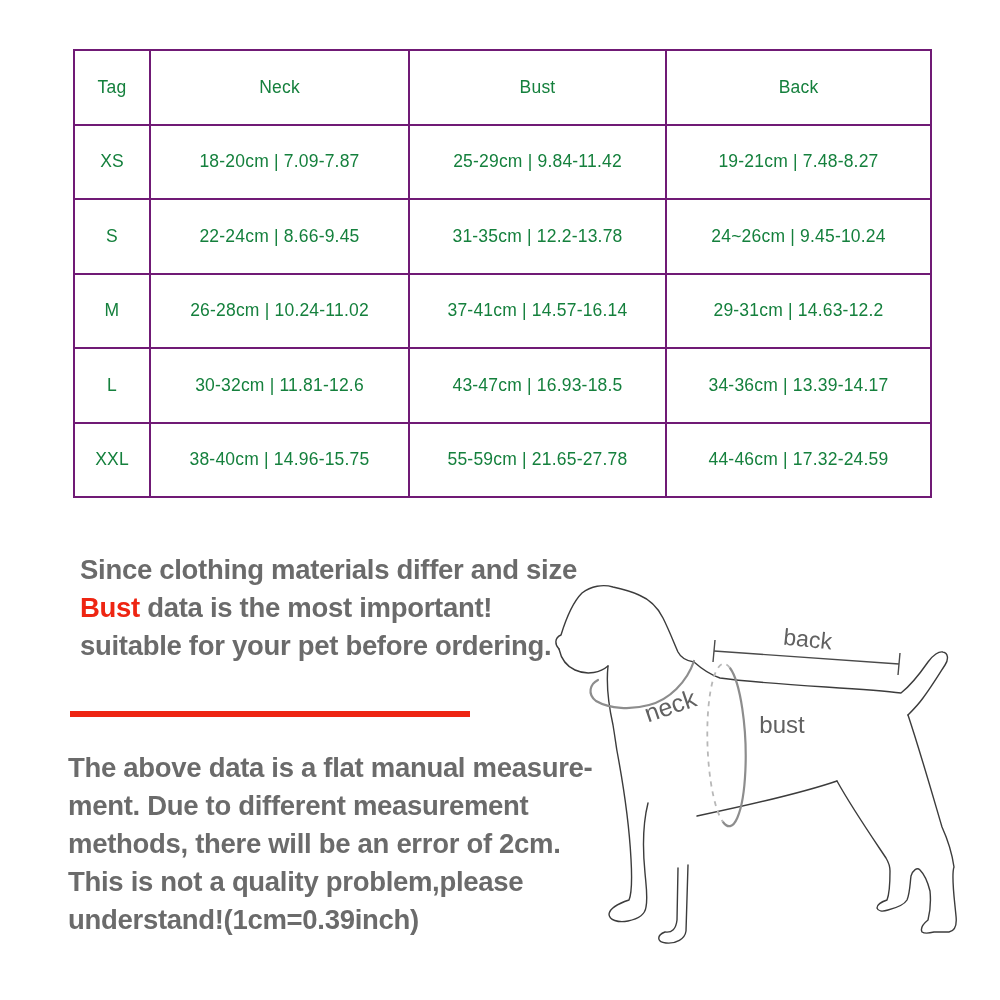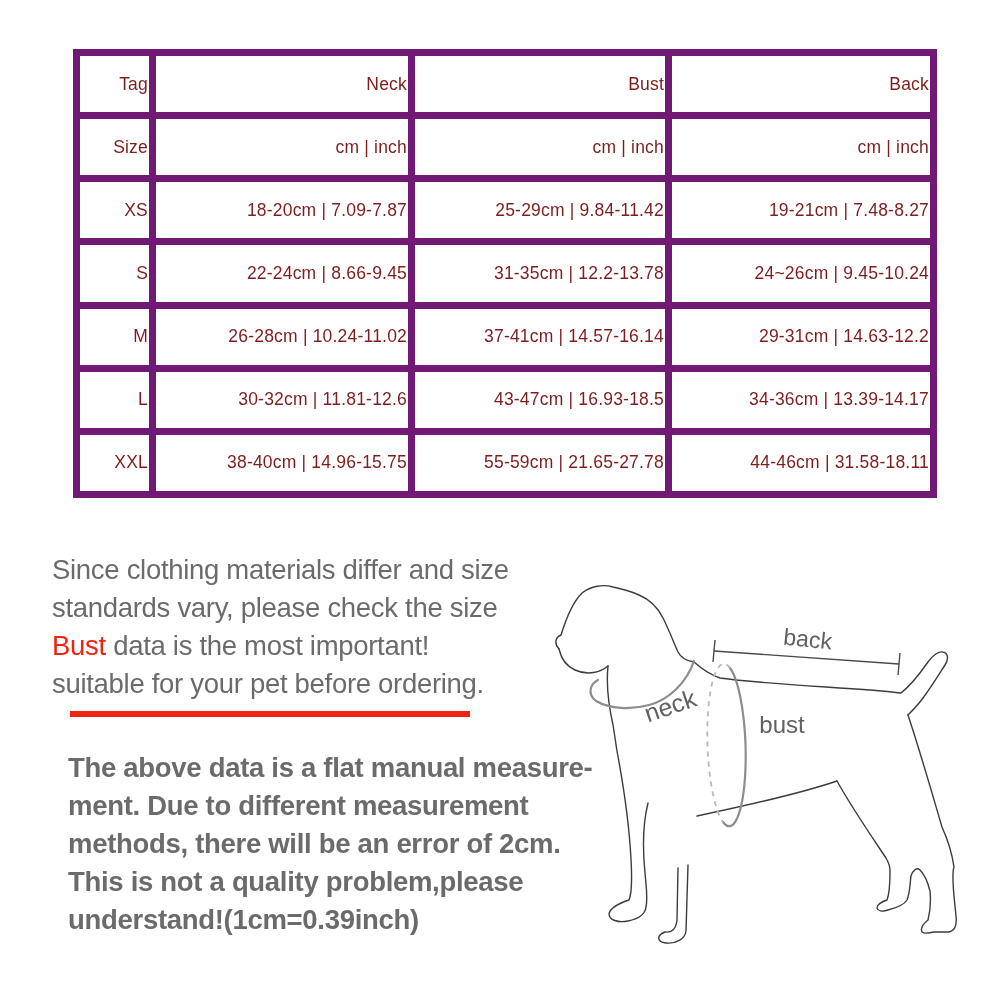--- a/index.html
+++ b/index.html
@@ -6,27 +6,27 @@
   #canvas{
     position:relative;width:1000px;height:1000px;background:#ffffff;
     font-family:"Liberation Sans","DejaVu Sans",sans-serif;overflow:hidden;
   }
   
   table.size-chart{
     position:absolute;left:73px;top:49px;width:857px;height:449px;
     border-collapse:collapse;table-layout:fixed;
   }
   table.size-chart td{
-    border:7px solid #701a75;text-align:right;vertical-align:middle;
-    font-size:17.5px;color:#7f1d1d;letter-spacing:0.2px;white-space:nowrap;
+    border:2px solid #701a75;text-align:center;vertical-align:middle;
+    font-size:17.5px;color:#15803d;letter-spacing:0.2px;white-space:nowrap;
   }
   
   .notes{
-    position:absolute;left:52px;top:551px;width:490px;
-    font-size:27.5px;font-weight:400;color:#6b6b6b;letter-spacing:-0.3px;
+    position:absolute;left:80px;top:551px;width:490px;
+    font-size:27.5px;font-weight:700;color:#6b6b6b;letter-spacing:-0.3px;
   }
   .notes .line{height:38px;line-height:38px;white-space:nowrap;}
   .hl{color:#ee2512;}
   .red-underline{
     position:absolute;left:70px;top:711px;width:400px;height:6px;background:#ee2512;
   }
   .notes2{
     position:absolute;left:68px;top:749px;width:520px;
     font-size:27.5px;font-weight:600;color:#6b6b6b;letter-spacing:-0.3px;
   }
@@ -52,26 +52,20 @@
         <col style="width:265px">
     </colgroup>
     <tbody>
       <tr>
         <td>Tag</td>
         <td>Neck</td>
         <td>Bust</td>
         <td>Back</td>
       </tr>
       <tr>
-        <td>Size</td>
-        <td>cm | inch</td>
-        <td>cm | inch</td>
-        <td>cm | inch</td>
-      </tr>
-      <tr>
         <td>XS</td>
         <td>18-20cm | 7.09-7.87</td>
         <td>25-29cm | 9.84-11.42</td>
         <td>19-21cm | 7.48-8.27</td>
       </tr>
       <tr>
         <td>S</td>
         <td>22-24cm | 8.66-9.45</td>
         <td>31-35cm | 12.2-13.78</td>
         <td>24~26cm | 9.45-10.24</td>
@@ -85,28 +79,27 @@
       <tr>
         <td>L</td>
         <td>30-32cm | 11.81-12.6</td>
         <td>43-47cm | 16.93-18.5</td>
         <td>34-36cm | 13.39-14.17</td>
       </tr>
       <tr>
         <td>XXL</td>
         <td>38-40cm | 14.96-15.75</td>
         <td>55-59cm | 21.65-27.78</td>
-        <td>44-46cm | 31.58-18.11</td>
+        <td>44-46cm | 17.32-24.59</td>
       </tr>
     </tbody>
   </table>
 
   <div class="notes">
     <div class="line">Since clothing materials differ and size</div>
-    <div class="line">standards vary, please check the size</div>
     <div class="line"><span class="hl">Bust</span><span> data is the most important!</span></div>
     <div class="line">suitable for your pet before ordering.</div>
   </div>
   <div class="red-underline"></div>
 
   <div class="notes2">
     <div class="line">The above data is a flat manual measure-</div>
     <div class="line">ment. Due to different measurement</div>
     <div class="line">methods, there will be an error of 2cm.</div>
     <div class="line">This is not a quality problem,please</div>

